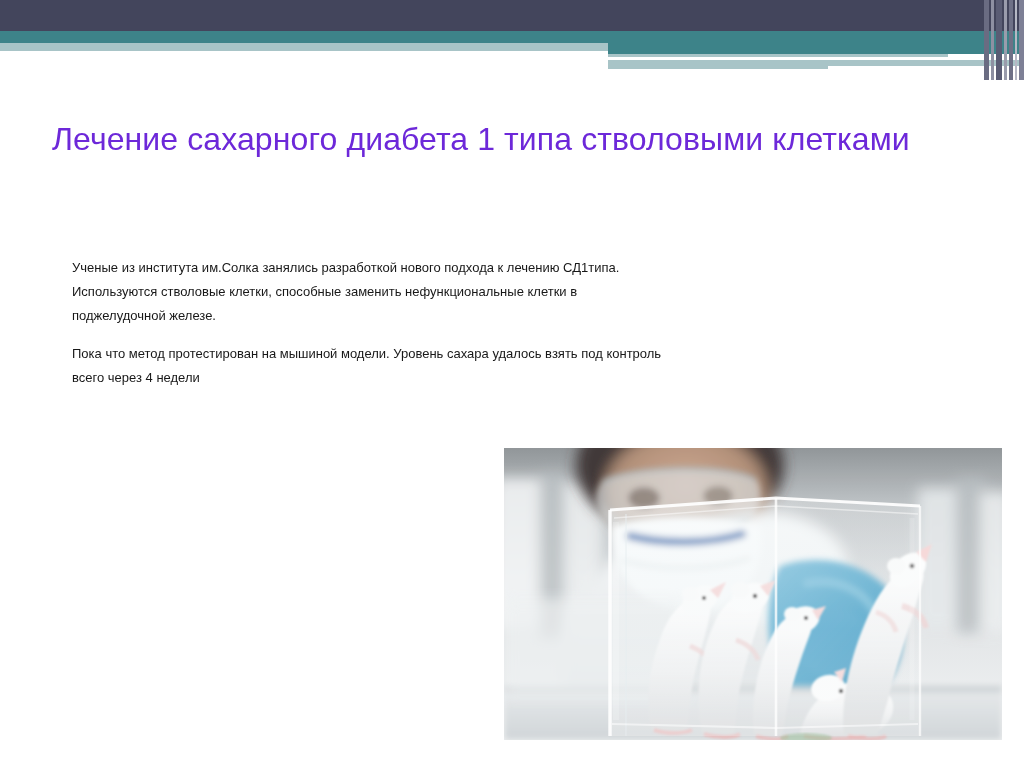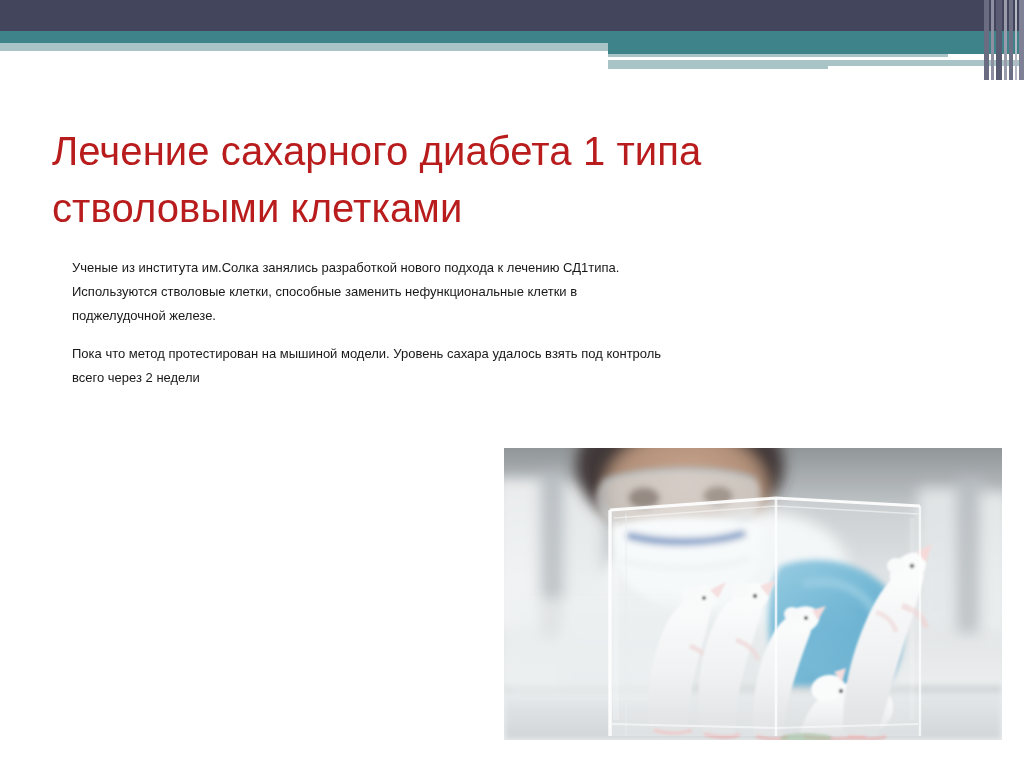--- a/index.html
+++ b/index.html
@@ -117,24 +117,24 @@
     top: 0;
     height: 80px;
   }
 
   
   .title {
     position: absolute;
     left: 52px;
     top: 96px;
     width: 860px;
-    font-size: 40px;
+    font-size: 32px;
     line-height: 1.42;
     font-weight: 400;
-    color: #b91c1c;
+    color: #6d28d9;
     letter-spacing: 0.1px;
   }
 
   
   .body-block {
     position: absolute;
     left: 72px;
     top: 256px;
     width: 600px;
   }
@@ -181,21 +181,21 @@
         <div class="stripe" style="left: 25px; width: 4px; background: rgb(110, 112, 134);"></div>
         <div class="stripe" style="left: 31px; width: 2px; background: rgb(182, 184, 196);"></div>
         <div class="stripe" style="left: 35px; width: 5px; background: rgb(126, 128, 150);"></div>
       </div>
   </div>
 
   <h1 class="title">Лечение сахарного диабета 1 типа стволовыми клетками</h1>
 
   <div class="body-block">
     <p class="para">Ученые из института им.Солка занялись разработкой нового подхода к лечению СД1типа. Используются стволовые клетки, способные заменить нефункциональные клетки в поджелудочной железе.</p>
-    <p class="para">Пока что метод протестирован на мышиной модели. Уровень сахара удалось взять под контроль всего через 2 недели</p>
+    <p class="para">Пока что метод протестирован на мышиной модели. Уровень сахара удалось взять под контроль всего через 4 недели</p>
   </div>
 
   <div class="photo">
     <svg width="498" height="292" viewBox="0 0 498 292" xmlns="http://www.w3.org/2000/svg">
       <defs>
         <linearGradient id="bgTop" x1="0" y1="0" x2="0" y2="1">
           <stop offset="0%" stop-color="#8e9396"></stop>
           <stop offset="18%" stop-color="#b9bec1"></stop>
           <stop offset="45%" stop-color="#dcdfe1"></stop>
           <stop offset="100%" stop-color="#f2f4f5"></stop>

